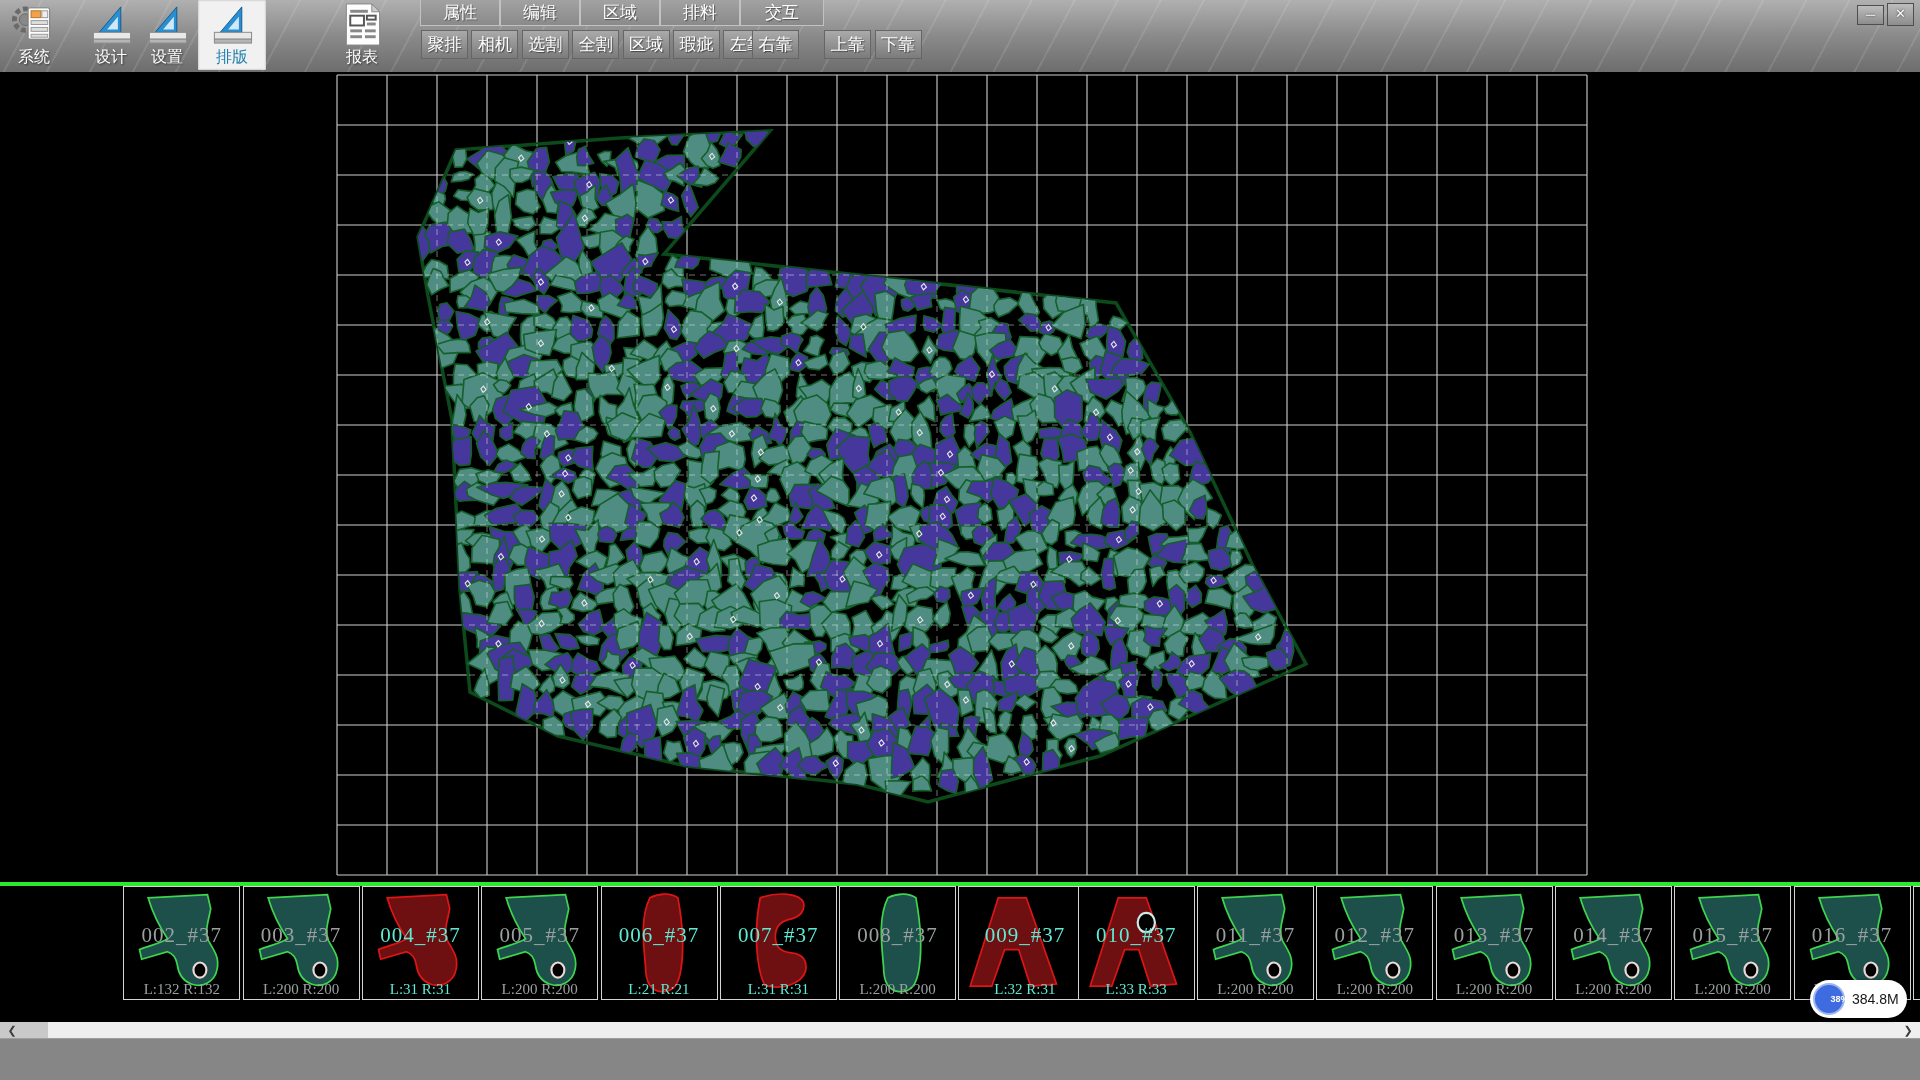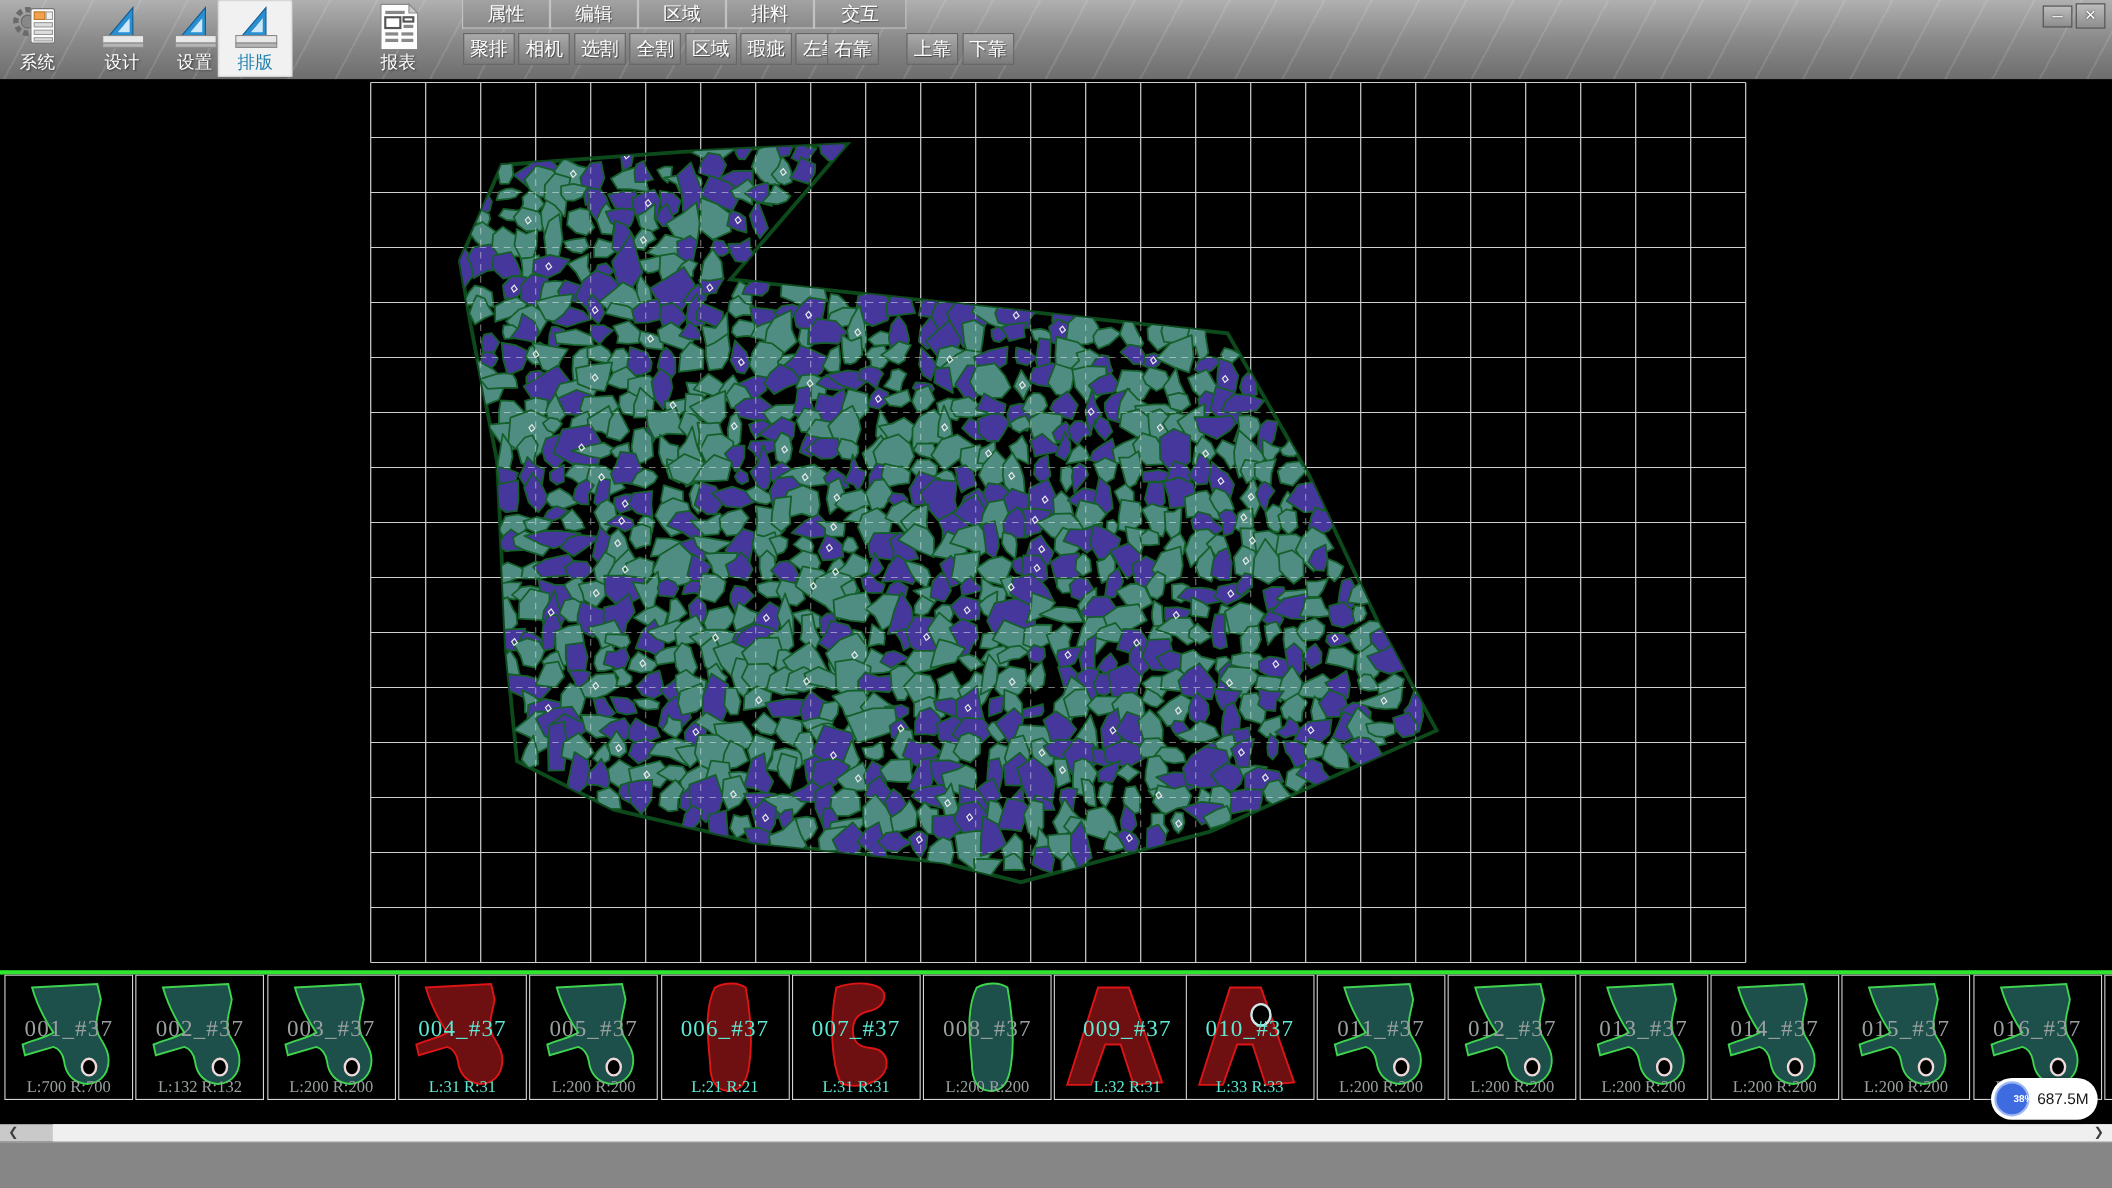--- a/index.html
+++ b/index.html
@@ -90,21 +90,21 @@
         </div>
         <div class="nav-btn" style="left: 80px; width: 62px;">
           <svg width="52" height="46" viewBox="0 0 52 46">
             <polygon points="14,31 36,5 36,31" fill="#2a8fd0" stroke="#125a92"></polygon>
             <polygon points="22,28 33,15 33,28" fill="#cfe9f8"></polygon>
             <rect x="8" y="31" width="38" height="7" fill="#e8e8e8" stroke="#8a8a8a"></rect>
             <rect x="8" y="38" width="38" height="4" fill="#b5b5b5" stroke="#8a8a8a"></rect>
           </svg>
           <span class="nav-label">设计</span>
         </div>
-        <div class="nav-btn" style="left: 146px; width: 62px; justify-content: center;">
+        <div class="nav-btn" style="left: 136px; width: 62px; justify-content: center;">
           <svg width="52" height="46" viewBox="0 0 52 46">
             <polygon points="14,31 36,5 36,31" fill="#2a8fd0" stroke="#125a92"></polygon>
             <polygon points="22,28 33,15 33,28" fill="#cfe9f8"></polygon>
             <rect x="8" y="31" width="38" height="7" fill="#e8e8e8" stroke="#8a8a8a"></rect>
             <rect x="8" y="38" width="38" height="4" fill="#b5b5b5" stroke="#8a8a8a"></rect>
           </svg>
           <span class="nav-label">设置</span>
         </div>
         <div class="nav-btn active" style="left: 198px; width: 68px;">
           <svg width="52" height="46" viewBox="0 0 52 46">
@@ -1169,28 +1169,20 @@
           <path d="M693.3833558900282,743.0539689008147 L695.9833558900282,740.4539689008146 L698.5833558900282,744.0539689008147 L695.4833558900282,746.6539689008147 Z" fill="none" stroke="#e8e8e8" stroke-width="1.1"></path>
           <path d="M878.9468758512288,742.5080882282928 L881.5468758512288,739.9080882282927 L884.1468758512289,743.5080882282928 L881.0468758512288,746.1080882282928 Z" fill="none" stroke="#e8e8e8" stroke-width="1.1"></path>
           <path d="M1068.9730891237036,748.1760149439797 L1071.5730891237035,745.5760149439797 L1074.1730891237034,749.1760149439797 L1071.0730891237035,751.7760149439797 Z" fill="none" stroke="#e8e8e8" stroke-width="1.1"></path>
           <path d="M833.2265375010669,762.7291069626808 L835.8265375010669,760.1291069626808 L838.426537501067,763.7291069626808 L835.3265375010669,766.3291069626808 Z" fill="none" stroke="#e8e8e8" stroke-width="1.1"></path>
           <path d="M1024.154555466585,761.4665318075567 L1026.7545554665849,758.8665318075567 L1029.3545554665848,762.4665318075567 L1026.2545554665849,765.0665318075568 Z" fill="none" stroke="#e8e8e8" stroke-width="1.1"></path>
         </g>
       </svg></div>
 
   <div class="green-line"></div>
   <div class="thumbs" id="thumb-slot">
-      <div class="thumb" style="left: 4px;">
-        <svg width="113" height="110" viewBox="0 0 100 102">
-          <path d="M20,10 L75,7 L78,20 C76,32 72,40 76,50 C82,60 86,66 84,76 C82,88 70,94 60,90 C52,87 48,80 47,72 C46,66 44,62 38,60 L14,67 L12,58 C22,54 32,52 38,48 C30,36 24,24 20,10 Z" fill="#1d4f4b" stroke="#3ed44e" stroke-width="1.6"></path>
-          <ellipse cx="68" cy="77" rx="6" ry="7" fill="#000" stroke="#eed8d8" stroke-width="2"></ellipse>
-        </svg>
-        <div class="tid">001_#37</div>
-        <div class="tlr">L:700 R:700</div>
-      </div>
       <div class="thumb" style="left: 123.3px;">
         <svg width="113" height="110" viewBox="0 0 100 102">
           <path d="M20,10 L75,7 L78,20 C76,32 72,40 76,50 C82,60 86,66 84,76 C82,88 70,94 60,90 C52,87 48,80 47,72 C46,66 44,62 38,60 L14,67 L12,58 C22,54 32,52 38,48 C30,36 24,24 20,10 Z" fill="#1d4f4b" stroke="#3ed44e" stroke-width="1.6"></path>
           <ellipse cx="68" cy="77" rx="6" ry="7" fill="#000" stroke="#eed8d8" stroke-width="2"></ellipse>
         </svg>
         <div class="tid">002_#37</div>
         <div class="tlr">L:132 R:132</div>
       </div>
       <div class="thumb" style="left: 242.6px;">
         <svg width="113" height="110" viewBox="0 0 100 102">
@@ -1297,21 +1289,21 @@
           <ellipse cx="68" cy="77" rx="6" ry="7" fill="#000" stroke="#eed8d8" stroke-width="2"></ellipse>
         </svg>
         <div class="tid">016_#37</div>
         <div class="tlr">L:200 R:200</div>
       </div>
       <div class="thumb" style="left: 1912.8px;"></div>
     </div>
 
   <div class="mem-badge">
     <div class="mem-circle">38%</div>
-    <div class="mem-text">687.5M</div>
+    <div class="mem-text">384.8M</div>
   </div>
 
   <div class="hscroll">
     <div class="sarrow" style="left:2px;">❮</div>
     <div class="hthumb"></div>
     <div class="sarrow" style="right:2px;">❯</div>
   </div>
   <div class="bottom-bar"></div>
 </div>
 

